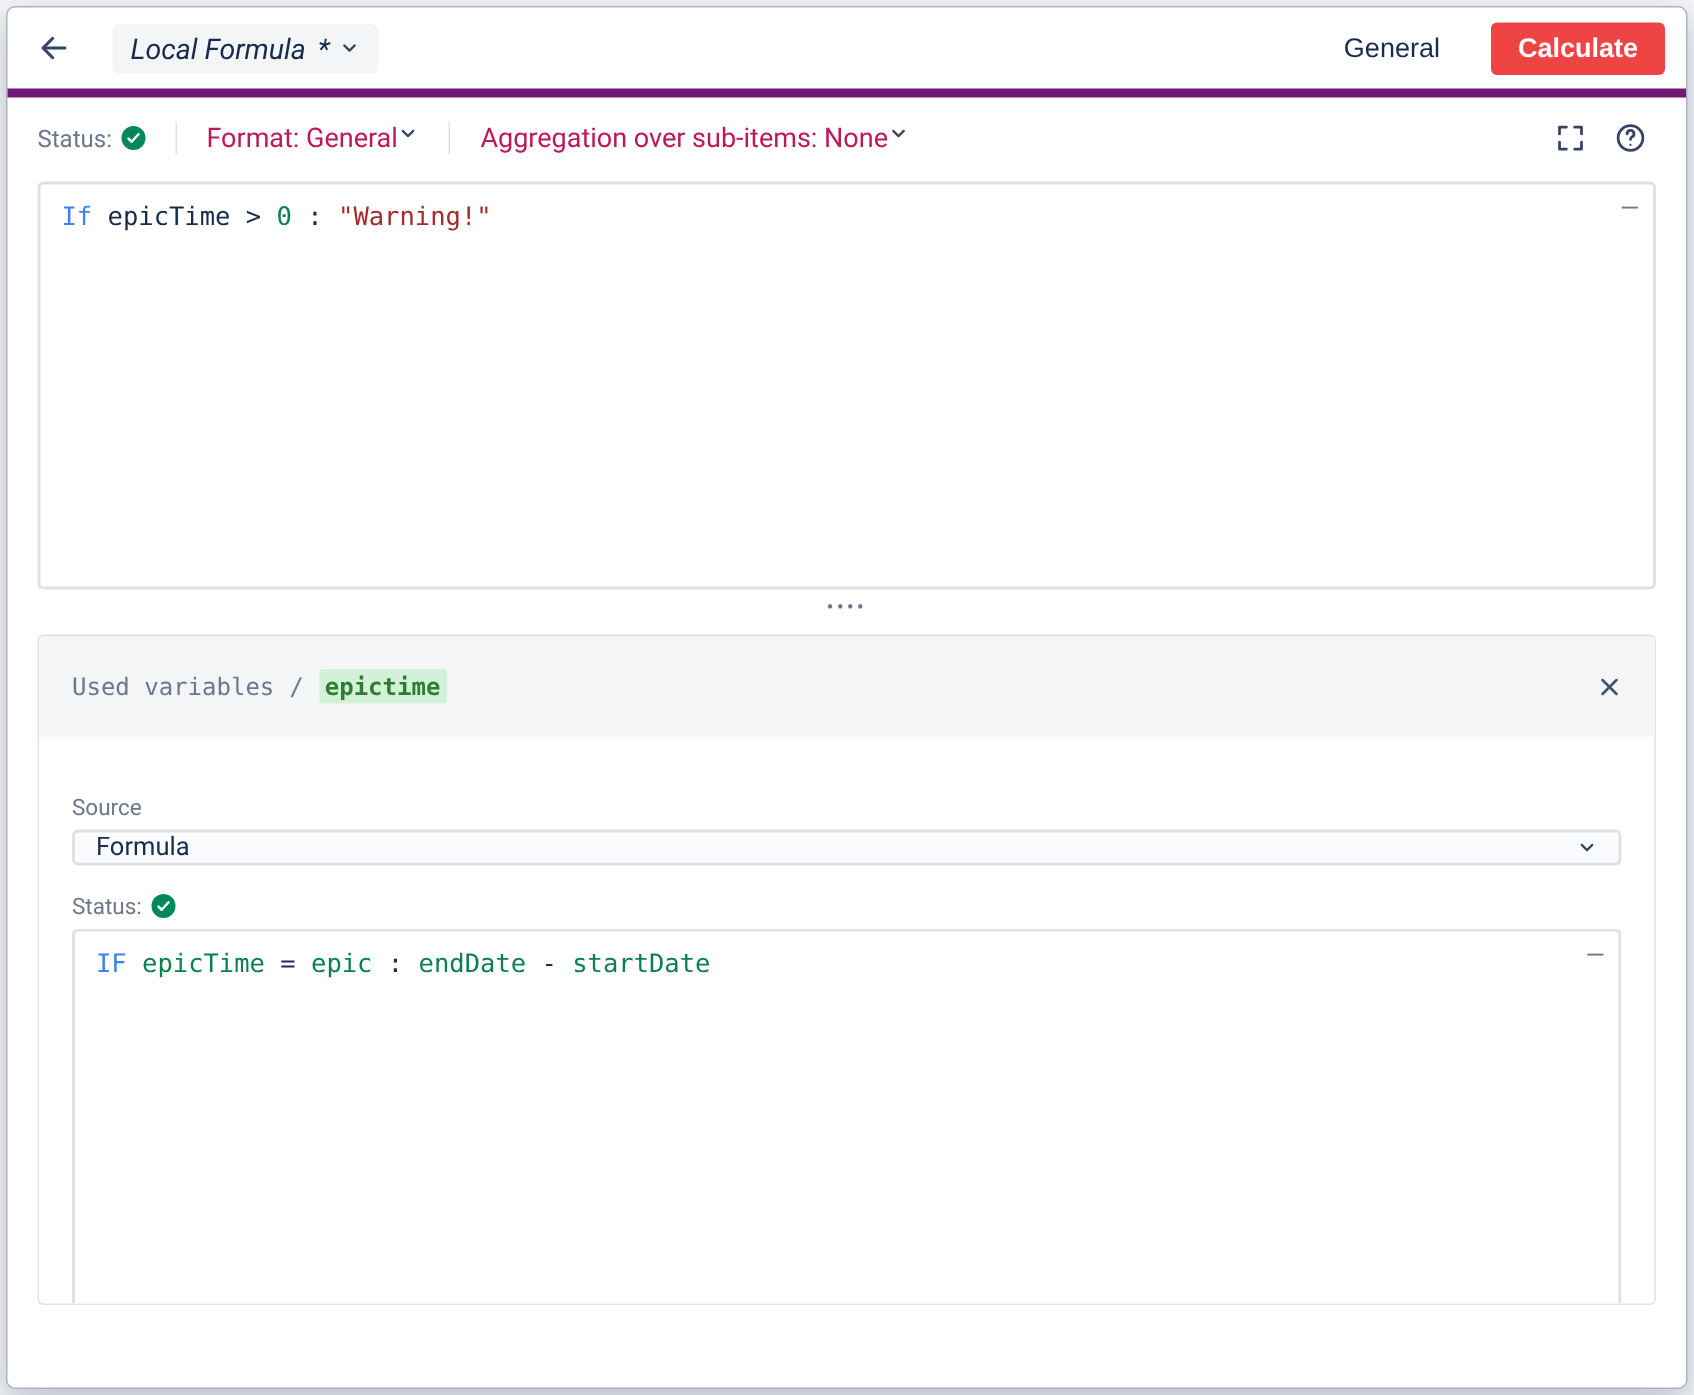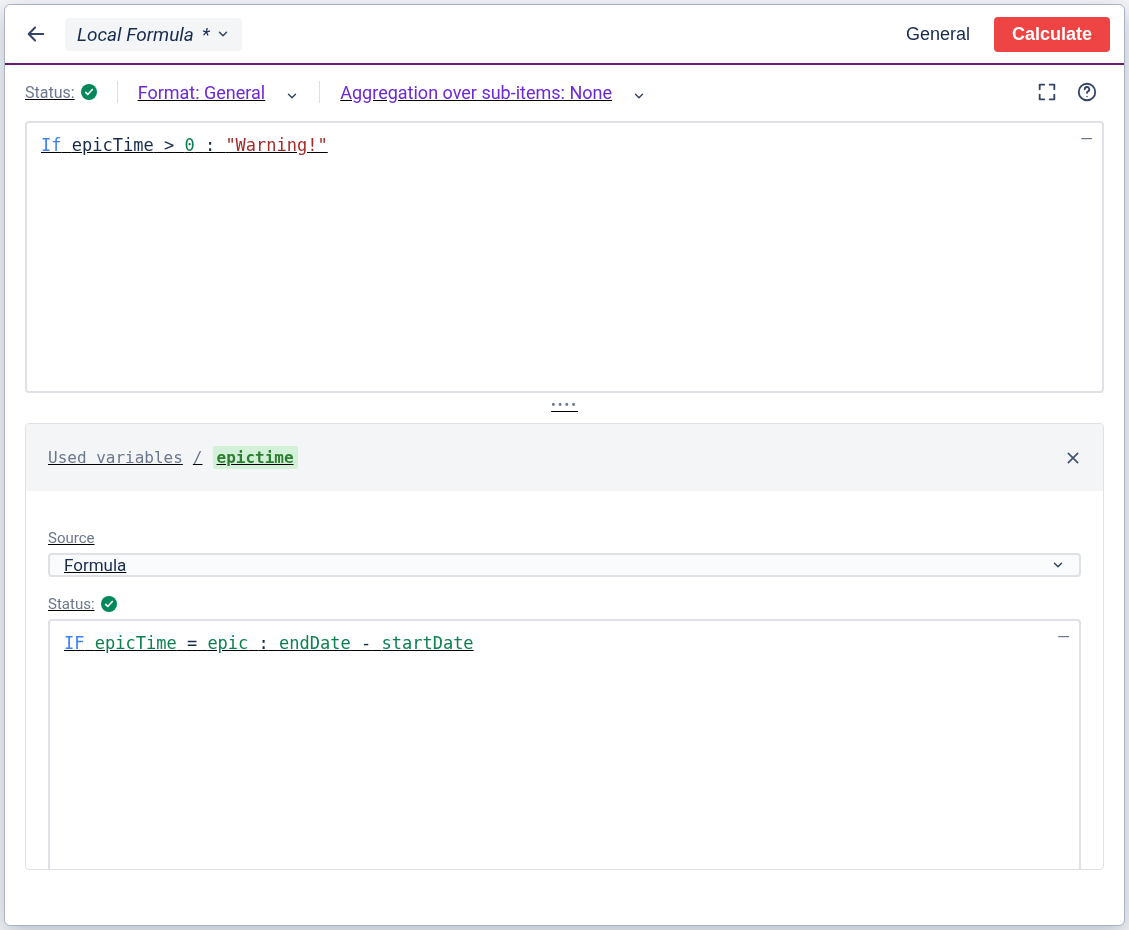--- a/index.html
+++ b/index.html
@@ -17,22 +17,22 @@
     border: 1px solid #a9b5c6;
     border-radius: 6px;
     display: flex;
     flex-direction: column;
     box-shadow: 0 8px 24px rgba(9,30,66,.25);
   }
   .header {
     display: flex;
     align-items: center;
     padding: 8px 14px;
-    border-bottom: 2px solid #701a75;
-    gap: 12px;
+    border-bottom: 6px solid #701a75;
+    gap: 22px;
     height: 60px;
   }
   .icon-btn {
     width: 34px; height: 34px;
     display: inline-flex;
     align-items: center;
     justify-content: center;
     border: none;
     background: transparent;
     border-radius: 4px;
@@ -70,21 +70,20 @@
     font-weight: 600;
     padding: 7px 18px;
     cursor: pointer;
     text-align: right;
   }
   .body {
     flex: 1;
     overflow-y: scroll;
     overflow-x: hidden;
     padding: 0;
-    text-decoration: underline;
   }
   .toolbar {
     display: flex;
     align-items: center;
     padding: 10px 20px 12px 20px;
     gap: 6px;
     color: #172b4d;
     font-size: 17px;
   }
   .status-label { color:#6b778c; font-size:16px;}
@@ -97,24 +96,24 @@
     justify-content: center;
     color: #fff;
     font-size: 11px;
     font-weight: bold;
   }
   .sep {
     width: 1px; height: 22px; background: #dcdfe4; margin: 0 14px;
   }
   .dd {
     display: inline-flex;
-    align-items: flex-end;
-    gap: 20px;
-    cursor: pointer;
-    color: #6d28d9;
+    align-items: flex-start;
+    gap: 0;
+    cursor: pointer;
+    color: #be185d;
     font-size: 18px;
   }
   .chev {
     width: 14px; height: 14px; display:inline-block;
   }
   .code-area {
     margin: 0 20px;
     border: 2px solid #dfe1e6;
     border-radius: 4px;
     background: #fff;

